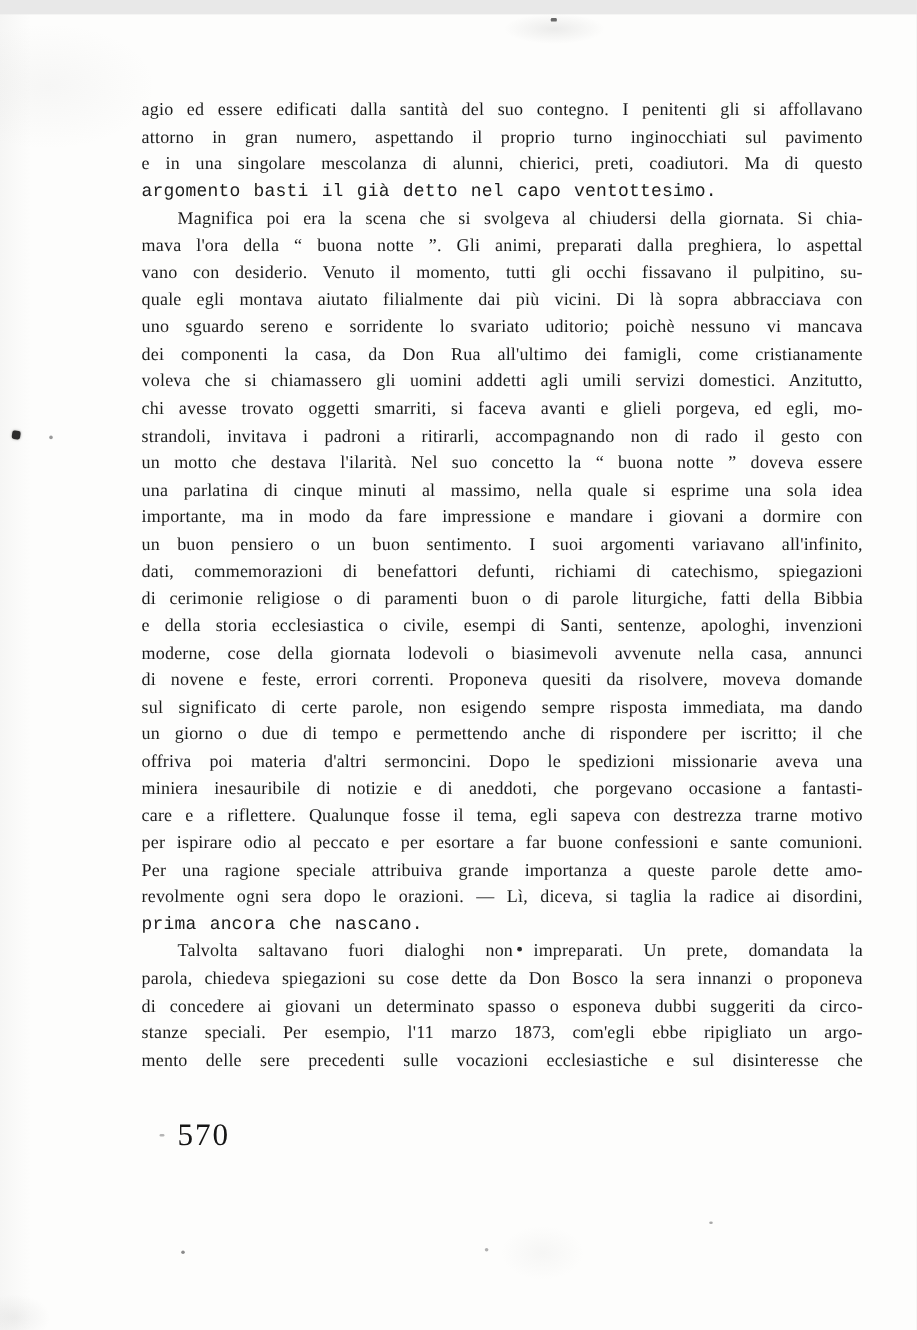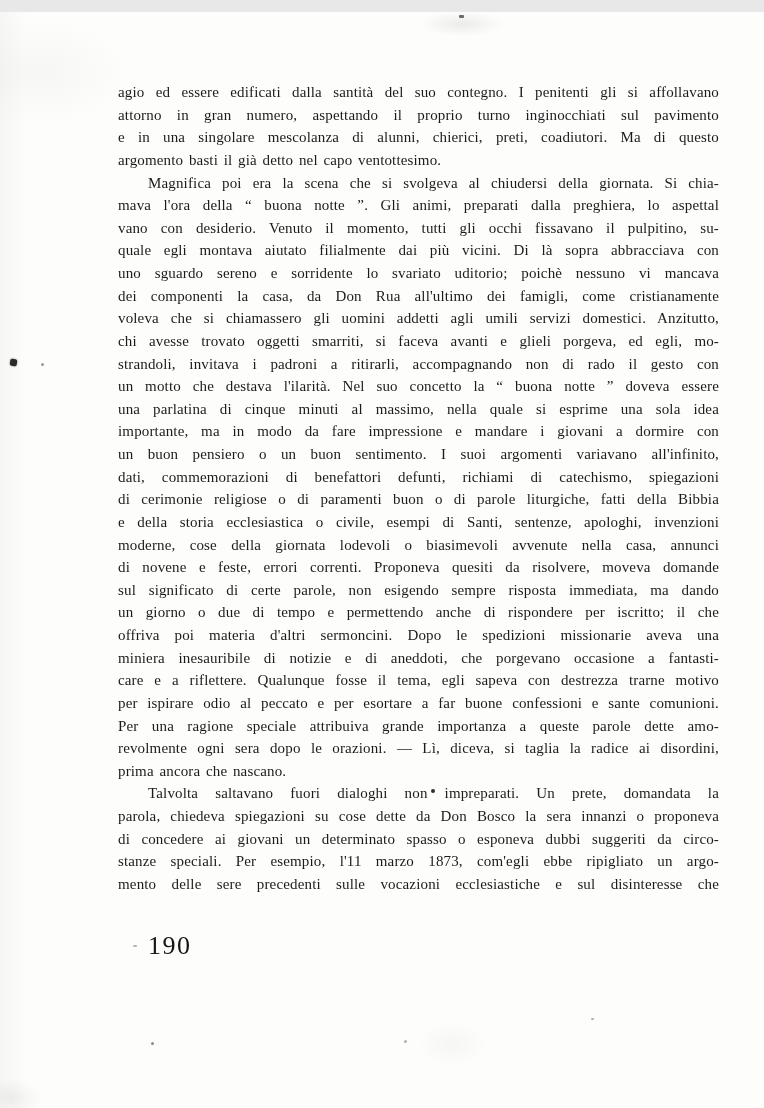--- a/index.html
+++ b/index.html
@@ -30,21 +30,21 @@
     line-height: 22.64px;
     height: 22.64px;
     overflow: hidden;
     text-align: justify;
     text-align-last: justify;
     word-spacing: 0.12em;
     letter-spacing: 0.01em;
     white-space: normal;
   }
   .line.indent { text-indent: 30px; }
-  .line.last { text-align: center; text-align-last: left; }
+  .line.last { text-align: center; text-align-last: left; font-family: Liberation Mono, monospace; }
   .page-number {
     position: absolute;
     left: 148px;
     top: 919px;
     font-size: 26px;
     letter-spacing: 1.5px;
     color: #161616;
   }
   .speck { position: absolute; border-radius: 50%; }
   .spk-1 { left: 10px;  top: 347px;  width: 7px; height: 7px; background: #2b2b2b; border-radius: 2px; transform: rotate(8deg); box-shadow: 0 0 2px rgba(40,40,40,0.5); }
@@ -101,14 +101,14 @@
       <div class="line">Per una ragione speciale attribuiva grande importanza a queste parole dette amo-</div>
       <div class="line">revolmente ogni sera dopo le orazioni. — Lì, diceva, si taglia la radice ai disordini,</div>
       <div class="line last">prima ancora che nascano.</div>
       <div class="line indent">Talvolta saltavano fuori dialoghi non impreparati. Un prete, domandata la</div>
       <div class="line">parola, chiedeva spiegazioni su cose dette da Don Bosco la sera innanzi o proponeva</div>
       <div class="line">di concedere ai giovani un determinato spasso o esponeva dubbi suggeriti da circo-</div>
       <div class="line">stanze speciali. Per esempio, l'11 marzo 1873, com'egli ebbe ripigliato un argo-</div>
       <div class="line">mento delle sere precedenti sulle vocazioni ecclesiastiche e sul disinteresse che</div>
     </main>
 
-  <div class="page-number">190</div>
+  <div class="page-number">570</div>
 </div>
 
 </body></html>

